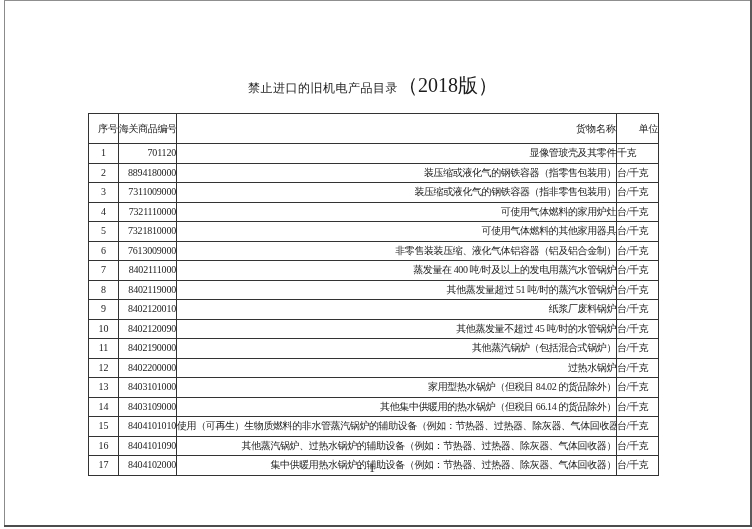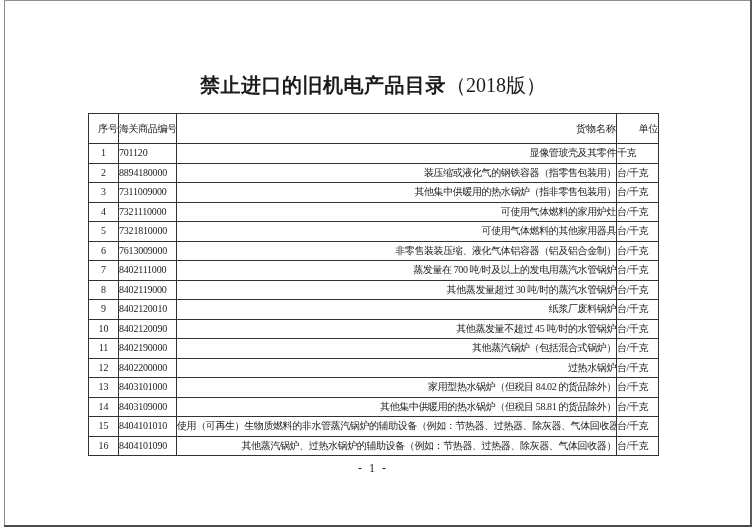--- a/index.html
+++ b/index.html
@@ -24,22 +24,22 @@
   .edge-top{left:4px;right:1px;top:0;height:1px;background:#8f8f8f;}
   .edge-right{right:0;top:0;bottom:2px;width:2px;background:#5a5a5a;}
   .edge-bottom{left:4px;right:0;bottom:2px;height:2px;background:#4c4c4c;}
 
   .title{
     position:absolute;left:88px;top:74px;width:570px;
     text-align:center;white-space:nowrap;
     line-height:22px;
   }
   .title-main{
-    font-weight:bold;
-    font-size:20px;
+    font-weight:normal;
+    font-size:12px;
     letter-spacing:0.5px;
   }
   .title-suffix{
     font-weight:normal;
     font-size:20px;
   }
 
   table.catalog{
     position:absolute;left:88px;top:113px;
     width:570px;
@@ -51,21 +51,21 @@
     font-weight:normal;
     font-size:10px;
     padding:0;
     vertical-align:middle;
     white-space:nowrap;
     overflow:hidden;
   }
   table.catalog th{height:29px;text-align:right;}
   table.catalog td{height:18.5px;line-height:18.5px;}
   .col-no{text-align:center;}
-  .col-code{text-align:left;letter-spacing:-0.2px;}
+  .col-code{text-align:right;letter-spacing:-0.2px;}
   .col-name{text-align:right;padding-left:4px;letter-spacing:-0.4px;font-size:9.5px;}
   th.col-name{text-align:center;padding-left:0;font-size:10px;letter-spacing:0;}
   th.col-code{font-size:9.5px;letter-spacing:-0.4px;font-family:Liberation Mono, monospace;}
   .col-unit{text-align:left;font-size:9.5px;letter-spacing:-0.4px;}
 
   .page-number{
     position:absolute;left:88px;top:461px;width:570px;
     text-align:center;
     font-size:12px;
     letter-spacing:2px;
@@ -106,21 +106,21 @@
         </tr>
         <tr>
           <td class="col-no">2</td>
           <td class="col-code">8894180000</td>
           <td class="col-name">装压缩或液化气的钢铁容器（指零售包装用）</td>
           <td class="col-unit">台/千克</td>
         </tr>
         <tr>
           <td class="col-no">3</td>
           <td class="col-code">7311009000</td>
-          <td class="col-name">其他集中供暖用的热水锅炉（指非零售包装用）</td>
+          <td class="col-name">装压缩或液化气的钢铁容器（指非零售包装用）</td>
           <td class="col-unit">台/千克</td>
         </tr>
         <tr>
           <td class="col-no">4</td>
           <td class="col-code">7321110000</td>
           <td class="col-name">可使用气体燃料的家用炉灶</td>
           <td class="col-unit">台/千克</td>
         </tr>
         <tr>
           <td class="col-no">5</td>
@@ -130,27 +130,27 @@
         </tr>
         <tr>
           <td class="col-no">6</td>
           <td class="col-code">7613009000</td>
           <td class="col-name">非零售装装压缩、液化气体铝容器（铝及铝合金制）</td>
           <td class="col-unit">台/千克</td>
         </tr>
         <tr>
           <td class="col-no">7</td>
           <td class="col-code">8402111000</td>
-          <td class="col-name">蒸发量在 700 吨/时及以上的发电用蒸汽水管锅炉</td>
+          <td class="col-name">蒸发量在 400 吨/时及以上的发电用蒸汽水管锅炉</td>
           <td class="col-unit">台/千克</td>
         </tr>
         <tr>
           <td class="col-no">8</td>
           <td class="col-code">8402119000</td>
-          <td class="col-name">其他蒸发量超过 30 吨/时的蒸汽水管锅炉</td>
+          <td class="col-name">其他蒸发量超过 51 吨/时的蒸汽水管锅炉</td>
           <td class="col-unit">台/千克</td>
         </tr>
         <tr>
           <td class="col-no">9</td>
           <td class="col-code">8402120010</td>
           <td class="col-name">纸浆厂废料锅炉</td>
           <td class="col-unit">台/千克</td>
         </tr>
         <tr>
           <td class="col-no">10</td>
@@ -172,32 +172,38 @@
         </tr>
         <tr>
           <td class="col-no">13</td>
           <td class="col-code">8403101000</td>
           <td class="col-name">家用型热水锅炉（但税目 84.02 的货品除外）</td>
           <td class="col-unit">台/千克</td>
         </tr>
         <tr>
           <td class="col-no">14</td>
           <td class="col-code">8403109000</td>
-          <td class="col-name">其他集中供暖用的热水锅炉（但税目 58.81 的货品除外）</td>
+          <td class="col-name">其他集中供暖用的热水锅炉（但税目 66.14 的货品除外）</td>
           <td class="col-unit">台/千克</td>
         </tr>
         <tr>
           <td class="col-no">15</td>
           <td class="col-code">8404101010</td>
           <td class="col-name">使用（可再生）生物质燃料的非水管蒸汽锅炉的辅助设备（例如：节热器、过热器、除灰器、气体回收器）</td>
           <td class="col-unit">台/千克</td>
         </tr>
         <tr>
           <td class="col-no">16</td>
           <td class="col-code">8404101090</td>
           <td class="col-name">其他蒸汽锅炉、过热水锅炉的辅助设备（例如：节热器、过热器、除灰器、气体回收器）</td>
           <td class="col-unit">台/千克</td>
         </tr>
+        <tr>
+          <td class="col-no">17</td>
+          <td class="col-code">8404102000</td>
+          <td class="col-name">集中供暖用热水锅炉的辅助设备（例如：节热器、过热器、除灰器、气体回收器）</td>
+          <td class="col-unit">台/千克</td>
+        </tr>
       </tbody>
   </table>
 
   <div class="page-number">- 1 -</div>
 </div>
 
 </body></html>

